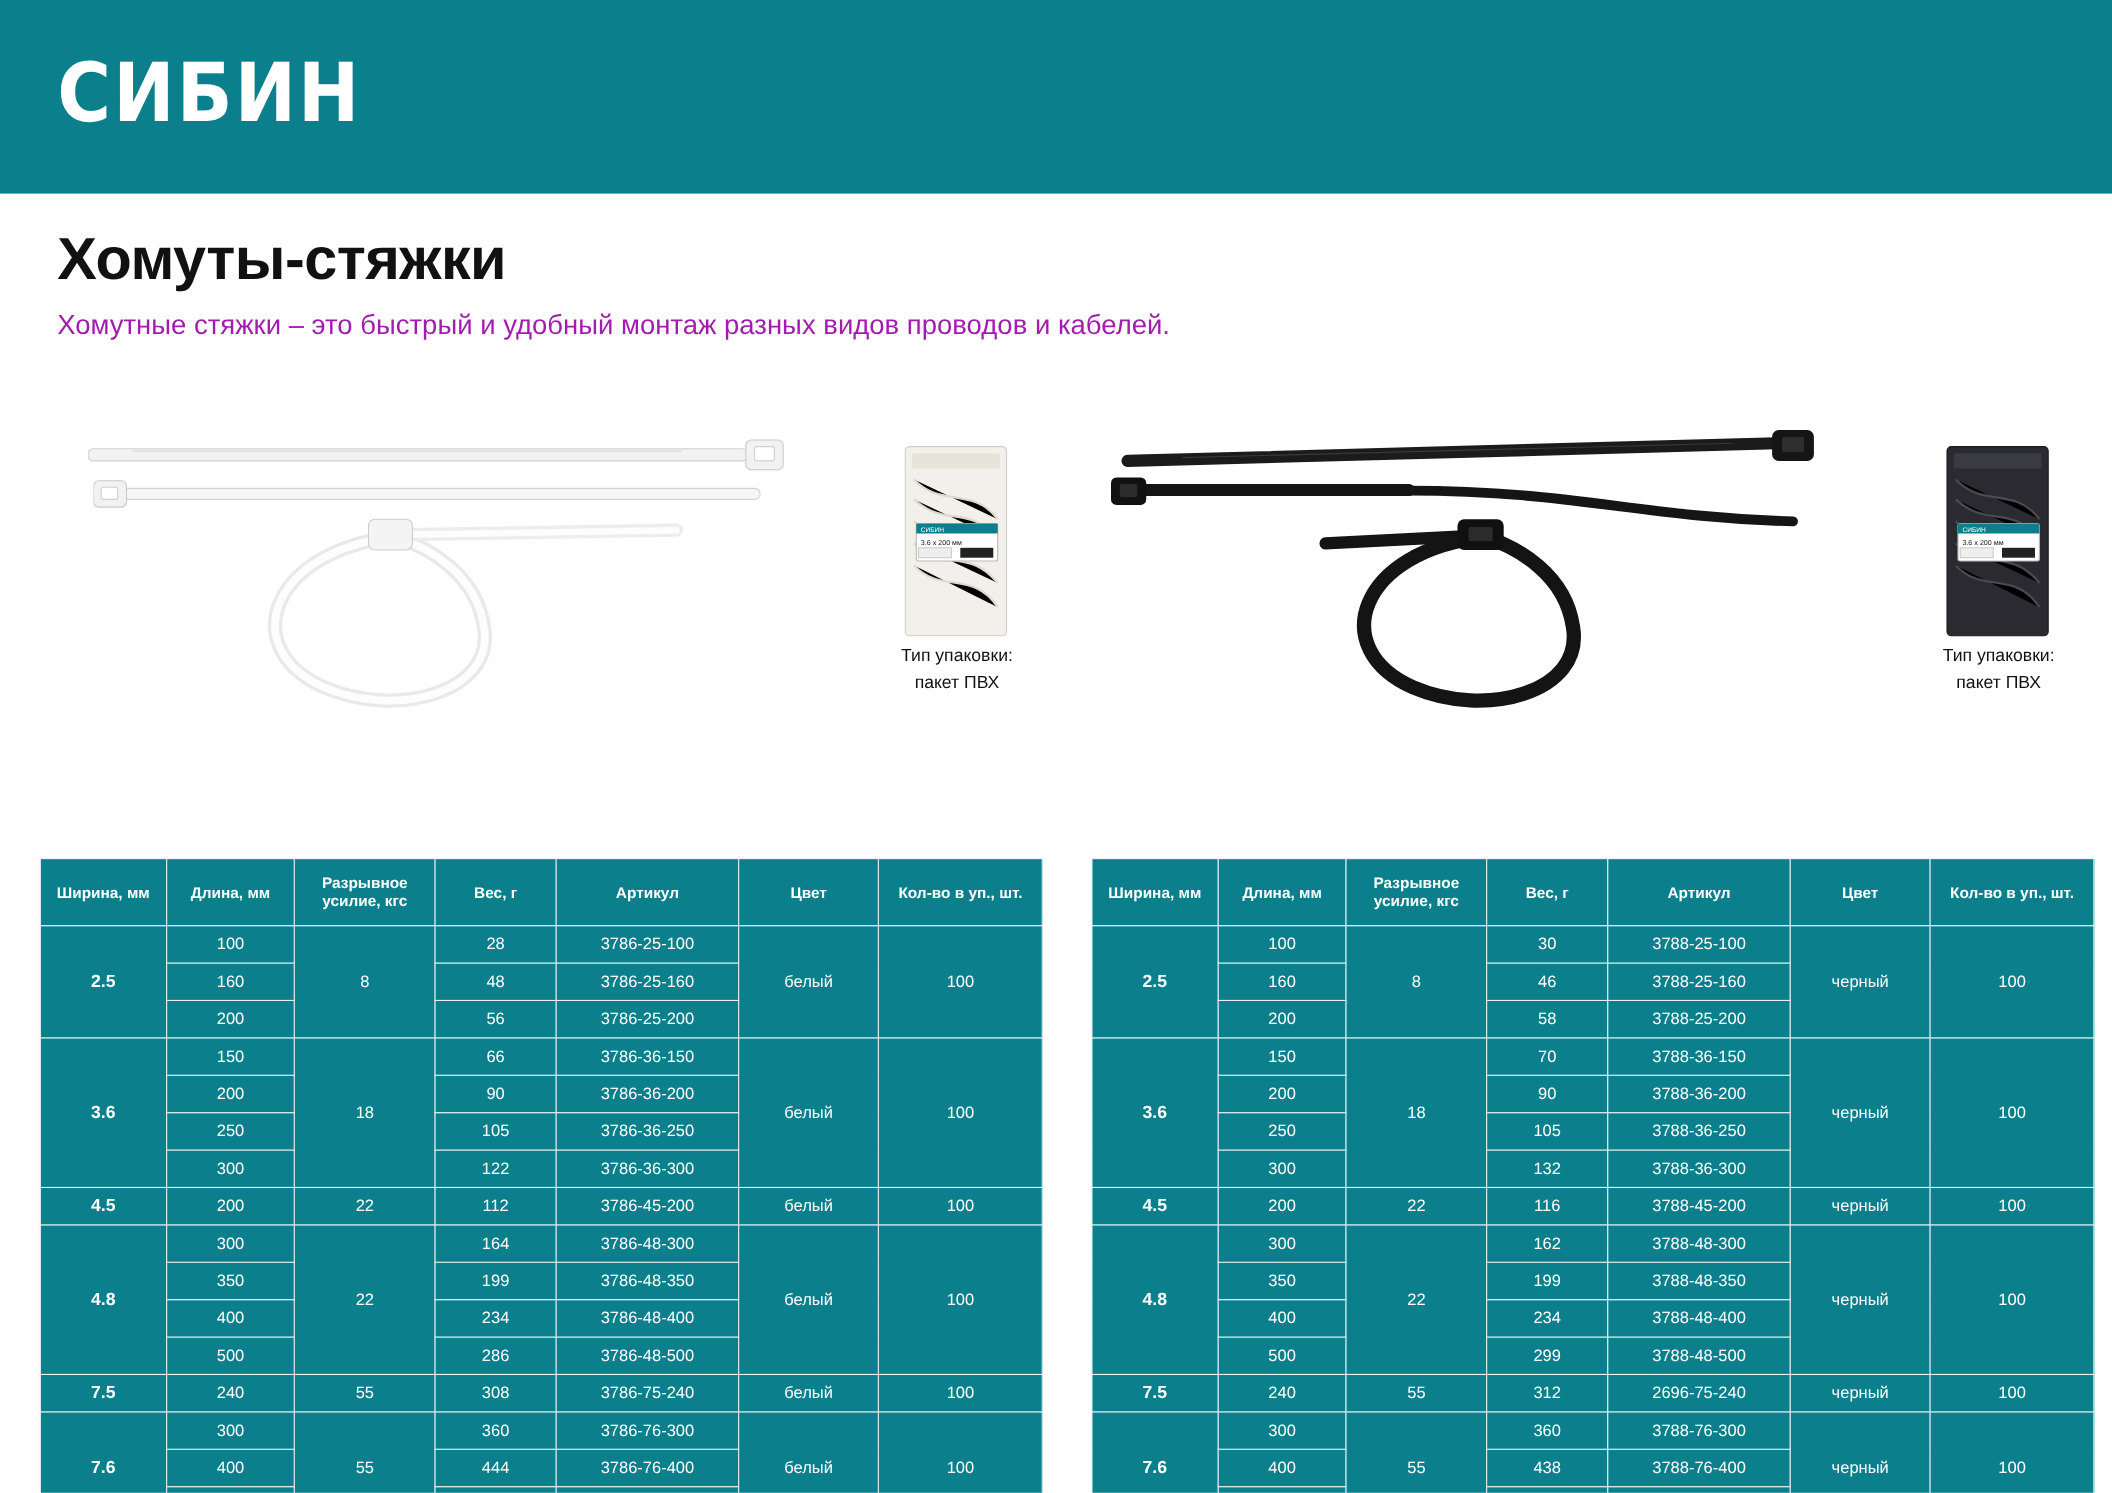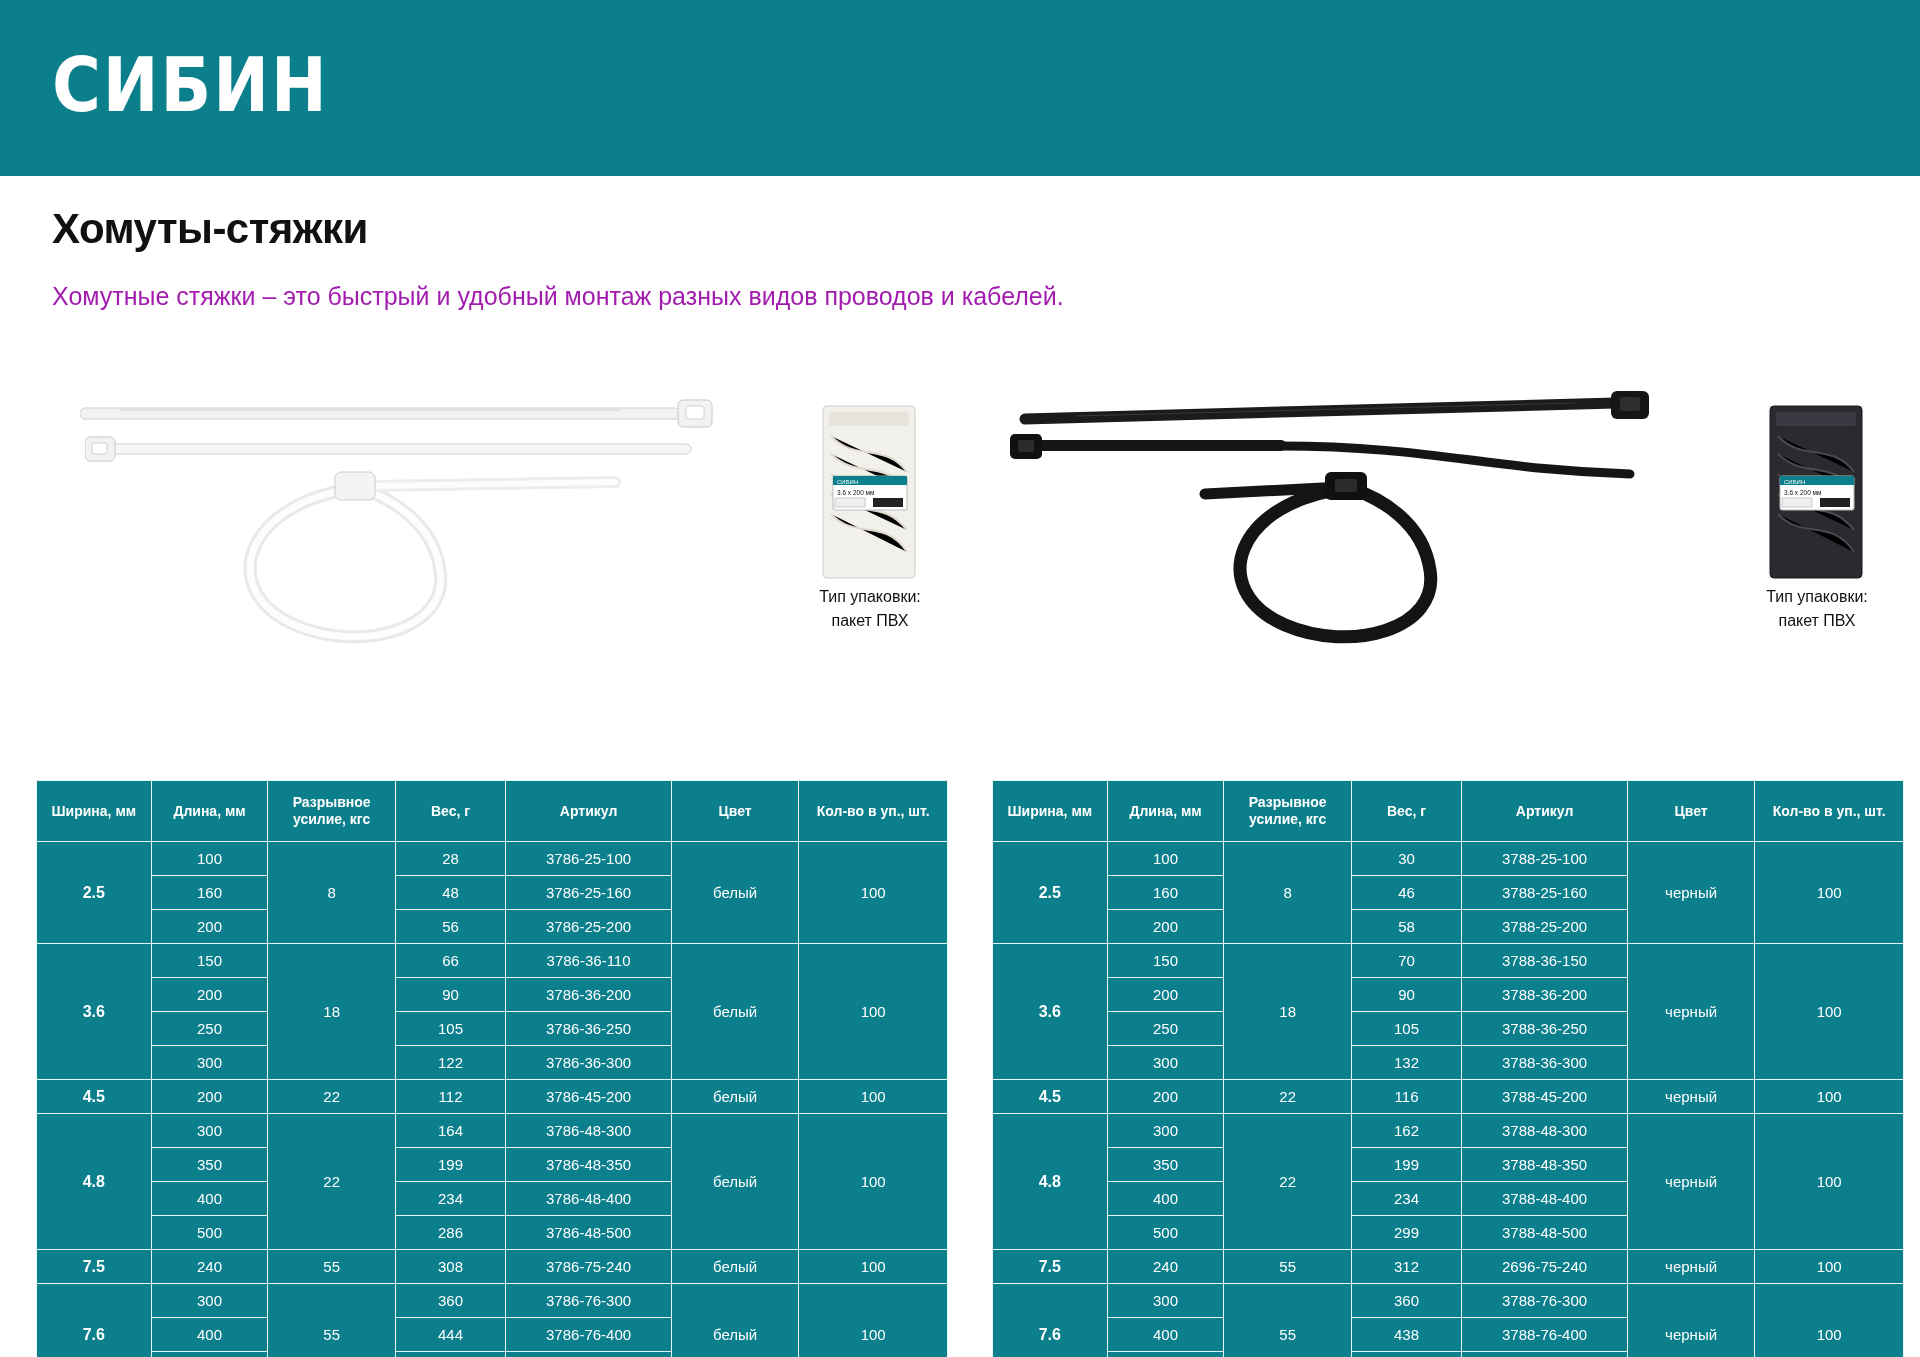--- a/index.html
+++ b/index.html
@@ -22,21 +22,21 @@
     position:absolute;left:52px;top:46px;
     font-size:74px;line-height:78px;font-weight:bold;
     color:#ffffff;letter-spacing:2px;
     font-family:"DejaVu Sans", sans-serif;
     font-stretch:condensed;
   }
 
   
   .title{
     position:absolute;left:52px;top:205px;
-    font-size:42px;font-weight:bold;color:#111;
+    font-size:54px;font-weight:bold;color:#111;
     letter-spacing:-0.5px;
   }
   .intro{
     position:absolute;left:52px;top:280px;width:1830px;
     font-size:25px;line-height:32px;color:#a21caf;
   }
 
   
   .photos{position:absolute;left:0;top:380px;width:1920px;height:370px;}
 
@@ -240,21 +240,21 @@
           <tr>
             <td>200</td>
             <td>56</td>
             <td>3786-25-200</td>
           </tr>
           <tr>
             <td class="grp" rowspan="4">3.6</td>
             <td>150</td>
             <td rowspan="4">18</td>
             <td>66</td>
-            <td>3786-36-110</td>
+            <td>3786-36-150</td>
             <td rowspan="4">белый</td>
             <td rowspan="4">100</td>
           </tr>
           <tr>
             <td>200</td>
             <td>90</td>
             <td>3786-36-200</td>
           </tr>
           <tr>
             <td>250</td>

